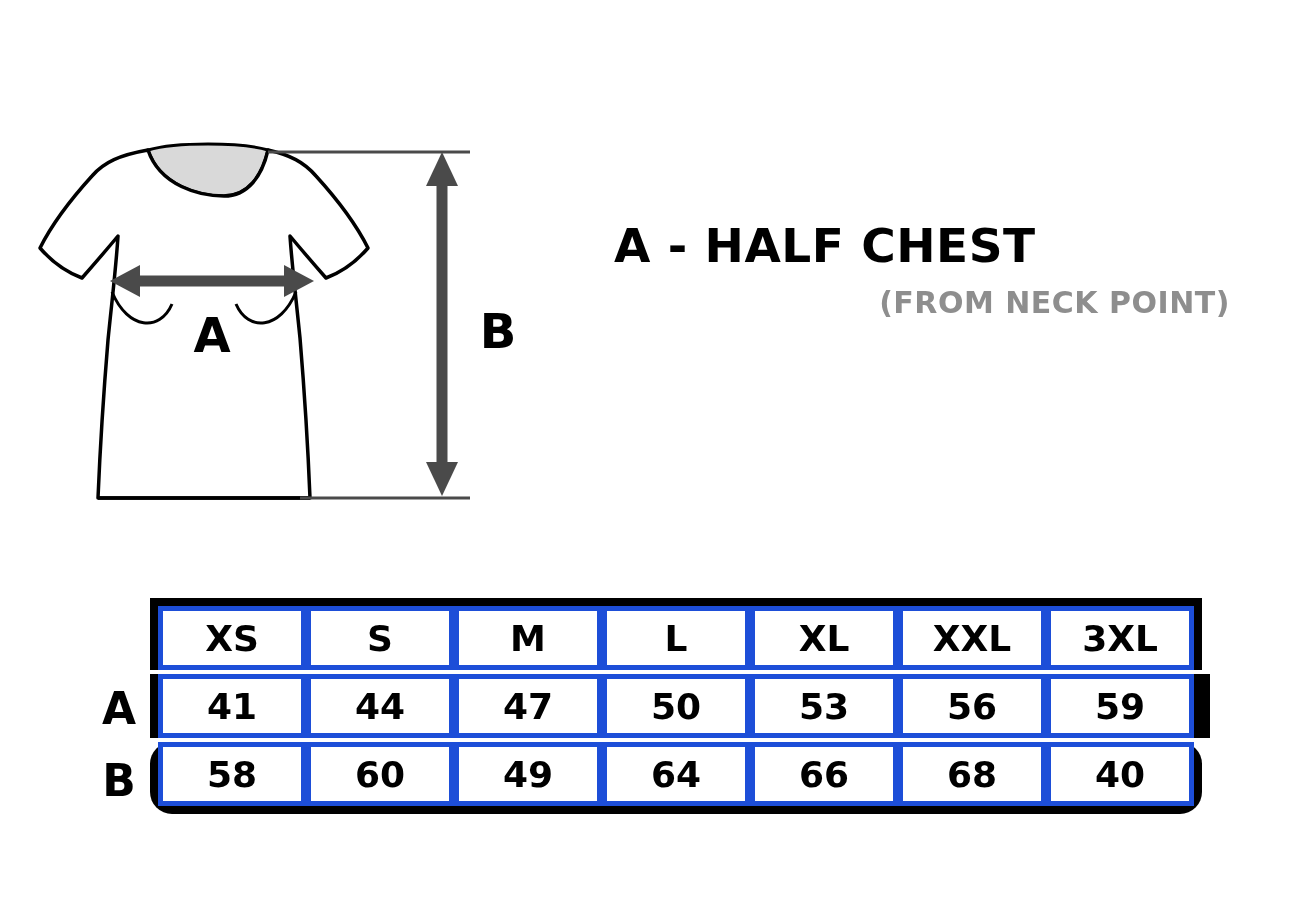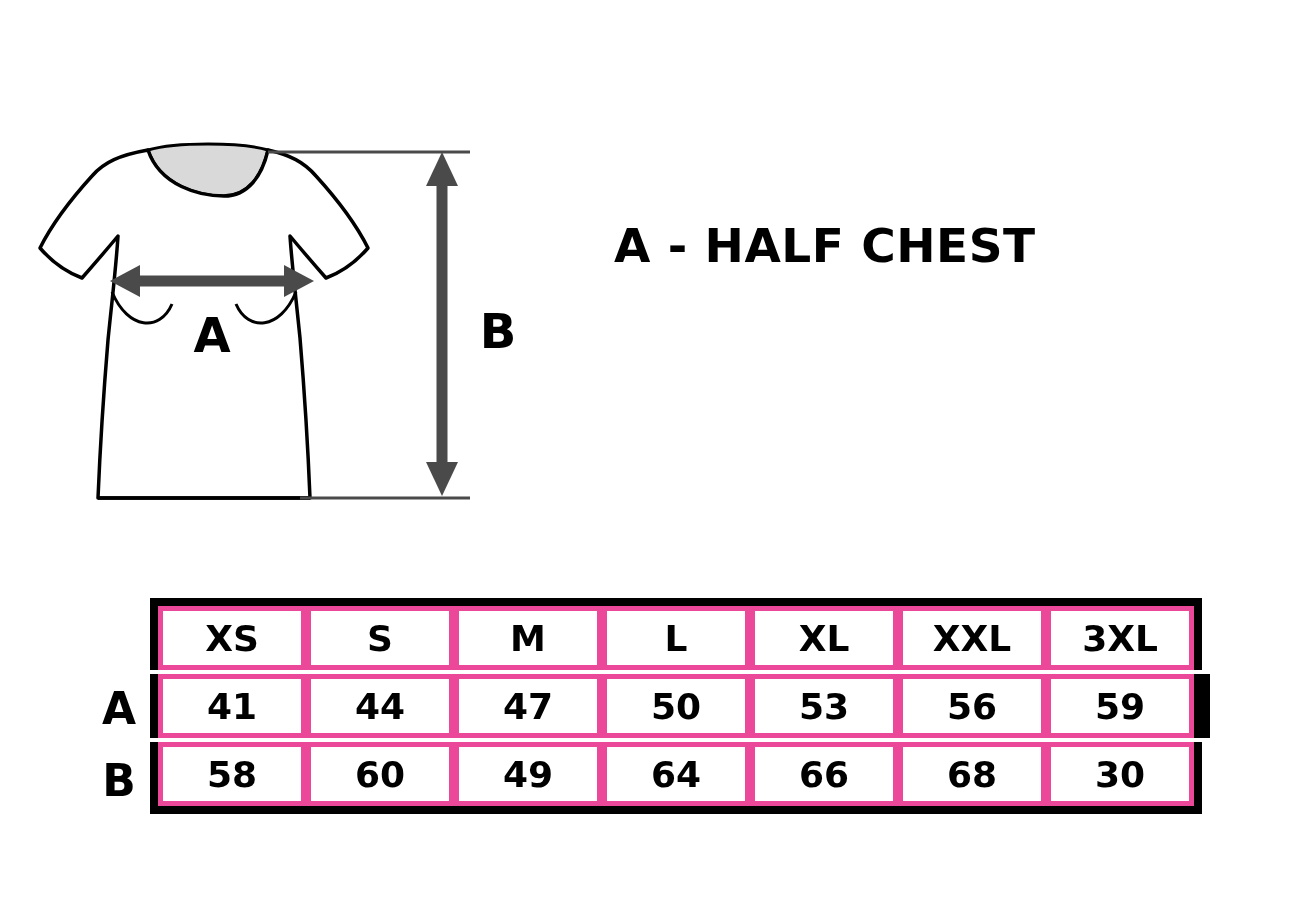--- a/index.html
+++ b/index.html
@@ -85,21 +85,21 @@
   .cell {
     width: 138px;
     height: 54px;
     text-align: center;
     vertical-align: middle;
     font-family: "DejaVu Sans", sans-serif;
     font-weight: bold;
     font-size: 36px;
     color: #000000;
     background: #ffffff;
-    border: 5px solid #ec4899;
+    border: 5px solid #1d4ed8;
   }
   .cell.header { font-size: 36px; }
   .table-frame {
     background: #000000;
     padding: 8px 8px 8px 8px;
     display: inline-block;
   }
   .spacer-label {
     width: 62px;
     background: #ffffff;
@@ -148,20 +148,21 @@
       <polygon points="442,496 426,462 458,462" fill="#4a4a4a"></polygon>
       <line x1="268" y1="152" x2="470" y2="152" stroke="#4a4a4a" stroke-width="3"></line>
       <line x1="300" y1="498" x2="470" y2="498" stroke="#4a4a4a" stroke-width="3"></line>
     </g>
     <text x="498" y="348" text-anchor="middle" font-family="DejaVu Sans, sans-serif" font-size="48" font-weight="bold" fill="#000000">B</text>
   </svg>
 </div>
 
 <div id="legend">
   <div class="legend-line first">A - HALF CHEST</div>
+  <div class="legend-note">(FROM NECK POINT)</div>
 </div>
 
 <div id="size-table-wrap">
   <table class="size-table">
     <tbody>
         <tr>
       <td class="spacer-label"></td>
       <td class="tf" style="padding:0">
         <div class="table-frame" style="padding:8px 8px 0 8px;">
           <table class="size-table">
@@ -196,31 +197,31 @@
               <td class="cell">59</td>
             </tr>
           </tbody>
               </table>
         </div>
       </td>
     </tr>
     <tr>
       <td class="row-label">B</td>
       <td style="padding:0">
-        <div class="table-frame" style="padding:0 8px 8px 8px;">
+        <div class="table-frame" style="padding:0 8px 8px 8px;border-radius:22px;">
           <table class="size-table">
             <tbody>
                   <tr>
               <td class="cell">58</td>
               <td class="cell">60</td>
               <td class="cell">49</td>
               <td class="cell">64</td>
               <td class="cell">66</td>
               <td class="cell">68</td>
-              <td class="cell">30</td>
+              <td class="cell">40</td>
             </tr>
           </tbody>
               </table>
         </div>
       </td>
     </tr>
   </tbody>
     </table>
 </div>
 

